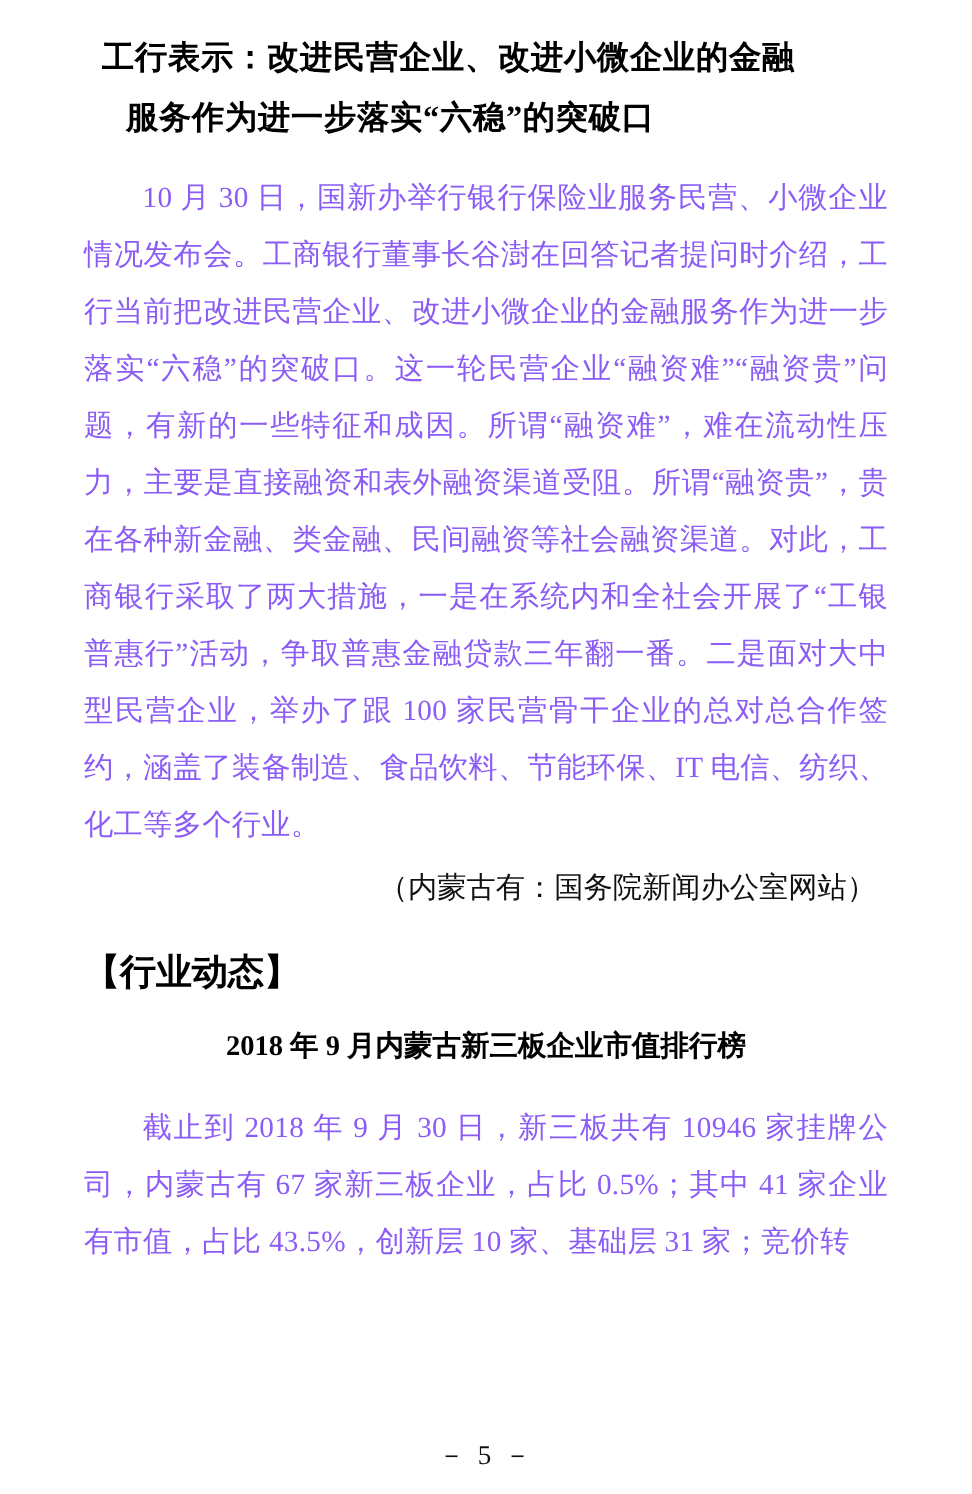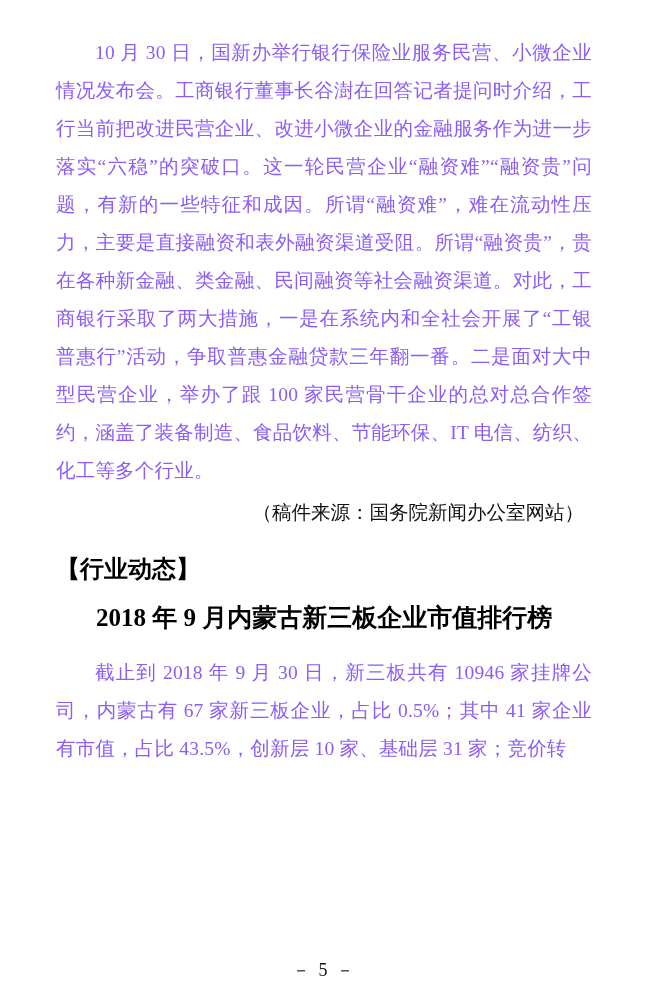--- a/index.html
+++ b/index.html
@@ -64,21 +64,21 @@
   .section-head {
     font-size: 24px;
     font-weight: bold;
     line-height: 38px;
     margin: 18px 0 0 0;
     text-align: left;
     color: #000;
   }
   .sub-title {
     font-family: "Liberation Serif", "DejaVu Serif", serif;
-    font-size: 25px;
+    font-size: 19px;
     font-weight: bold;
     line-height: 40px;
     text-align: center;
     margin: 10px 0 0 0;
     color: #000;
   }
   .page-number {
     position: absolute;
     left: 0;
     right: 0;
@@ -87,24 +87,28 @@
     font-size: 18px;
     letter-spacing: 2px;
     color: #111;
   }
 </style>
 </head>
 <body>
 
 <div class="page">
 
+  <h1 class="doc-title">
+    <span class="line1">工行表示：改进民营企业、改进小微企业的金融</span>
+    <span class="line2">服务作为进一步落实“六稳”的突破口</span>
+  </h1>
 
   <p class="body-para">10 月 30 日，国新办举行银行保险业服务民营、小微企业情况发布会。工商银行董事长谷澍在回答记者提问时介绍，工行当前把改进民营企业、改进小微企业的金融服务作为进一步落实“六稳”的突破口。这一轮民营企业“融资难”“融资贵”问题，有新的一些特征和成因。所谓“融资难”，难在流动性压力，主要是直接融资和表外融资渠道受阻。所谓“融资贵”，贵在各种新金融、类金融、民间融资等社会融资渠道。对此，工商银行采取了两大措施，一是在系统内和全社会开展了“工银普惠行”活动，争取普惠金融贷款三年翻一番。二是面对大中型民营企业，举办了跟 100 家民营骨干企业的总对总合作签约，涵盖了装备制造、食品饮料、节能环保、IT 电信、纺织、化工等多个行业。</p>
 
-  <p class="source-line">（稿件来源：国务院新闻办公室网站）</p>
+  <p class="source-line">（内蒙古有：国务院新闻办公室网站）</p>
 
   <h2 class="section-head">【行业动态】</h2>
 
   <h3 class="sub-title">2018 年 9 月内蒙古新三板企业市值排行榜</h3>
 
   <p class="body-para">截止到 2018 年 9 月 30 日，新三板共有 10946 家挂牌公司，内蒙古有 67 家新三板企业，占比 0.5%；其中 41 家企业有市值，占比 43.5%，创新层 10 家、基础层 31 家；竞价转</p>
 
   <div class="page-number">－ 5 －</div>
 
 </div>

